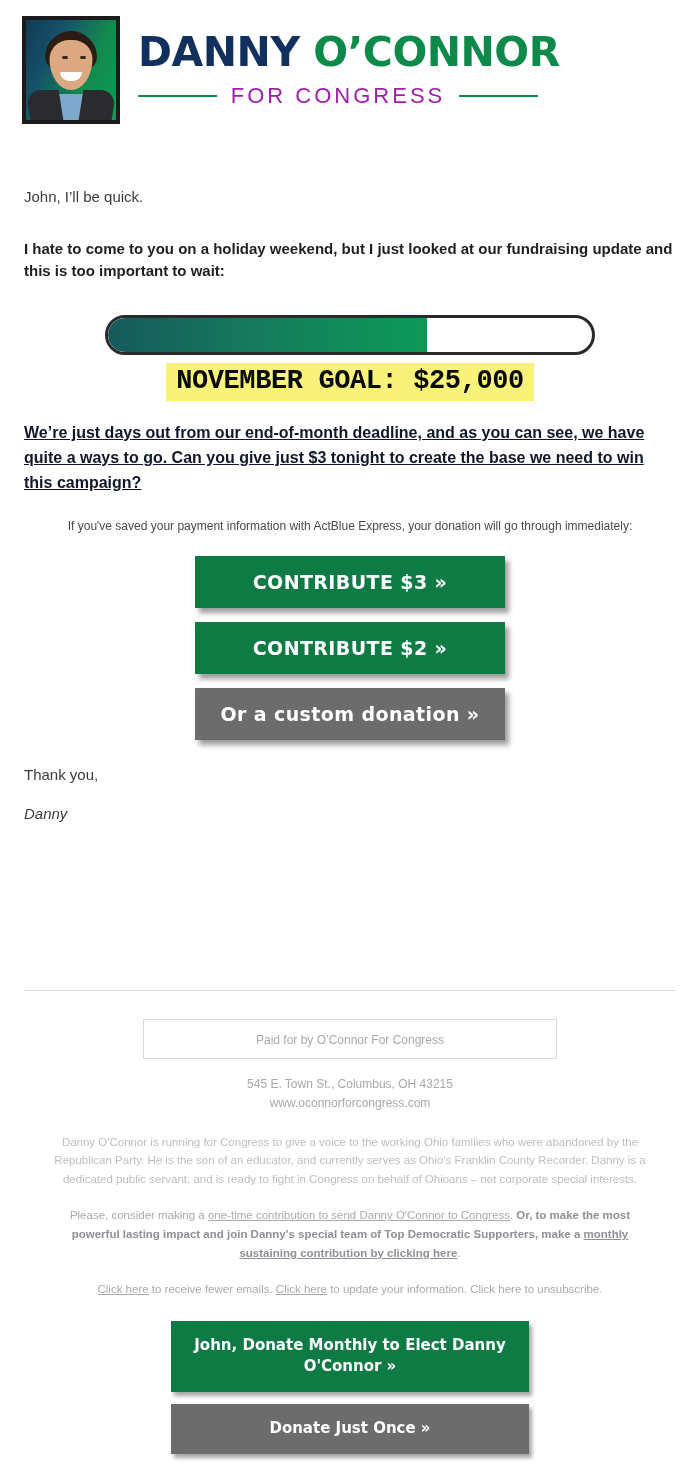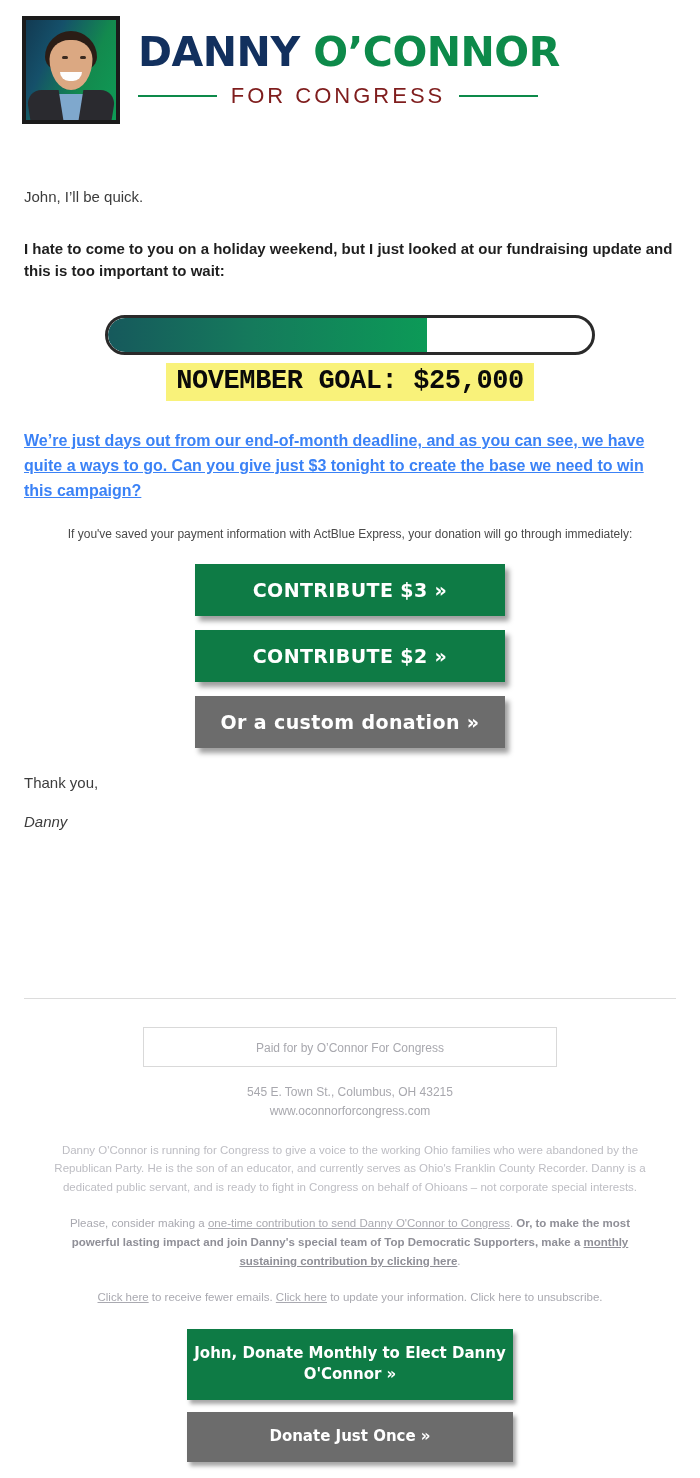--- a/index.html
+++ b/index.html
@@ -112,21 +112,21 @@
   }
   .logo-rule {
     flex: 1 1 auto;
     height: 2px;
     background: #0d8a4a;
   }
   .logo-sub {
     font-family: "Liberation Sans", sans-serif;
     font-size: 22px;
     letter-spacing: 3px;
-    color: #7f1d1d;
+    color: #a21caf;
     padding: 0 14px;
     white-space: nowrap;
   }
 
   
   .body-area { padding: 0 24px; }
   .greet {
     font-size: 15px;
     color: #3c3c3c;
     margin-top: 62px;
@@ -173,25 +173,25 @@
     font-size: 27px;
     letter-spacing: -0.4px;
     color: #0a0a0a;
     line-height: 1.2;
     white-space: nowrap;
   }
 
   
   .big-link {
     display: block;
-    margin-top: 28px;
+    margin-top: 20px;
     font-size: 16px;
     font-weight: bold;
     line-height: 1.55;
-    color: #3b82f6;
+    color: #0f172a;
     text-decoration: underline;
   }
 
   
   .ab-note {
     text-align: center;
     font-size: 12px;
     color: #4a4a4a;
     line-height: 1.4;
     margin-top: 22px;
@@ -290,21 +290,21 @@
     margin-top: 18px;
   }
   .unsub u { text-decoration: underline; }
 
   .foot-btns {
     margin-top: 22px;
     text-align: center;
   }
   .fbtn {
     display: block;
-    width: 326px;
+    width: 358px;
     margin: 0 auto 12px auto;
     padding: 14px 0;
     font-family: "DejaVu Sans", sans-serif;
     font-weight: bold;
     font-size: 15px;
     color: #ffffff;
     text-align: center;
     text-decoration: none;
     line-height: 1.45;
     box-sizing: border-box;

